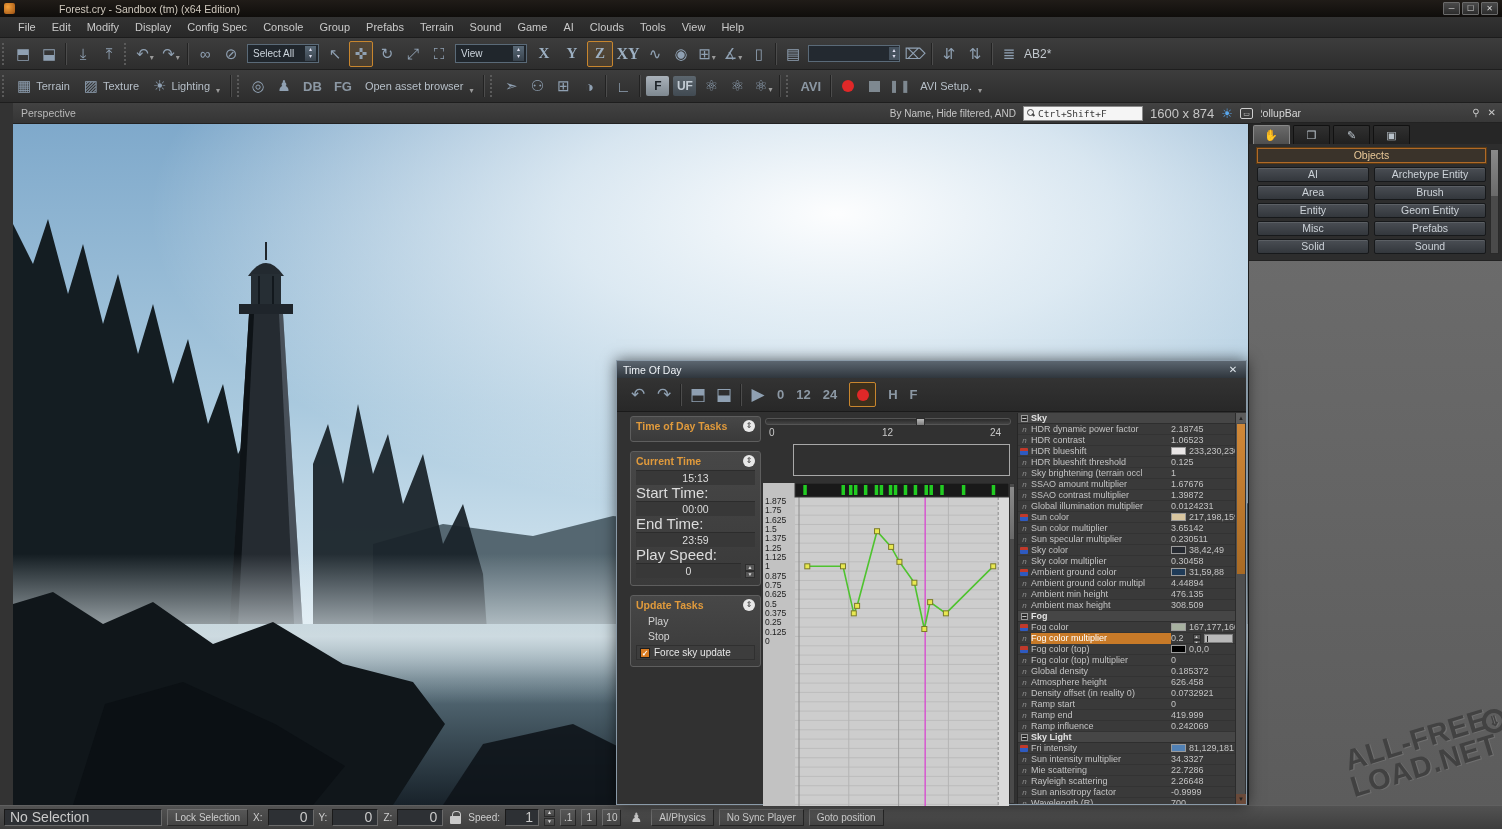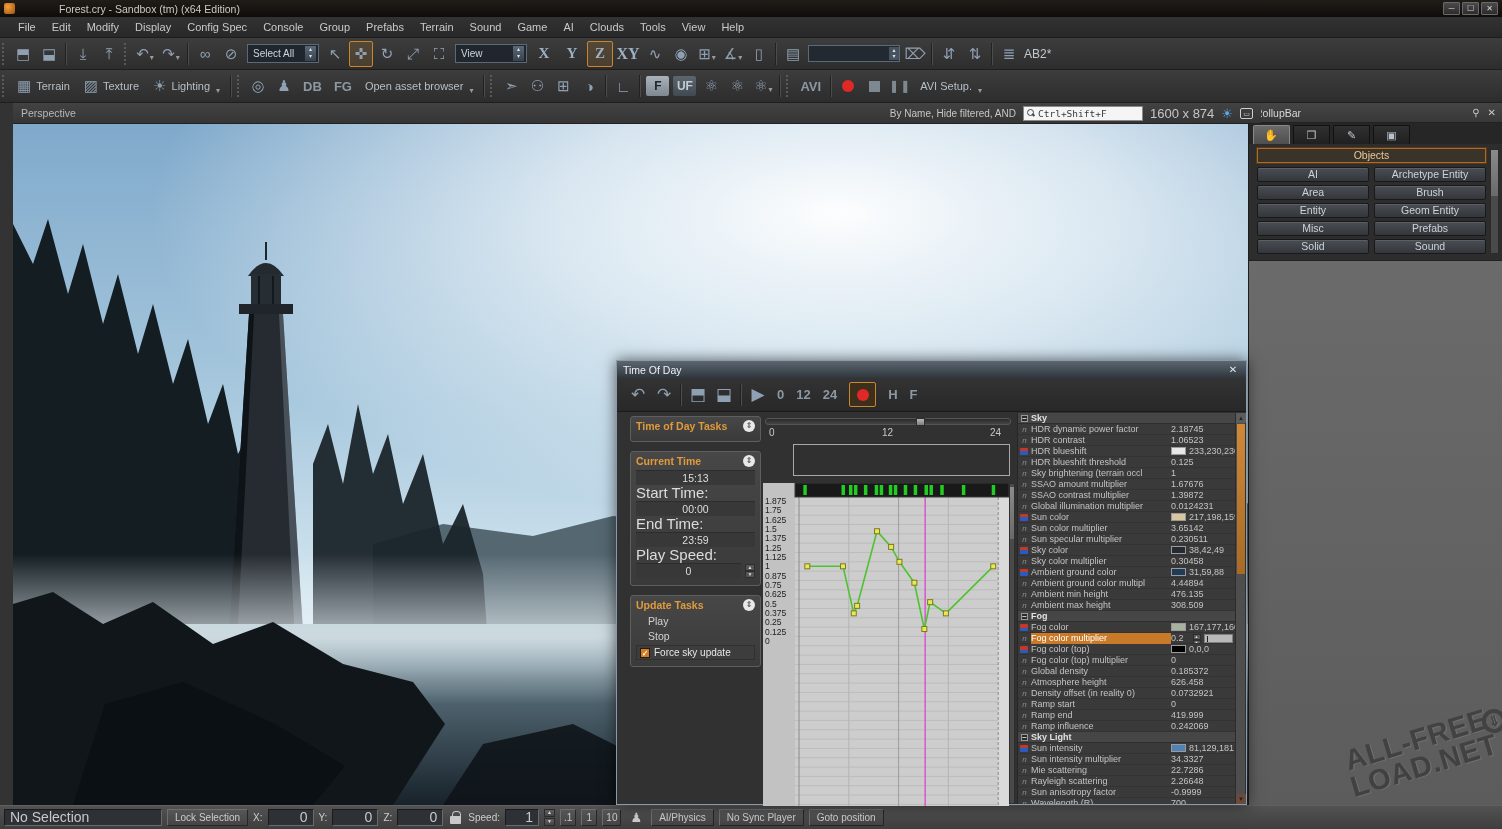--- a/index.html
+++ b/index.html
@@ -862,21 +862,21 @@
             <span class="pval">
               <span>0.242069</span>
             </span>
           </div>
           <div class="phead">
             <span class="pm">−</span>
             <span>Sky Light</span>
           </div>
           <div class="prow">
             <span class="pcol"></span>
-            <span class="plabel">Sun intensity</span>
+            <span class="plabel">Fri intensity</span>
             <span class="pval">
               <span class="swatch" style="background: rgb(81, 129, 181);"></span>
               <span>81,129,181</span>
             </span>
           </div>
           <div class="prow">
             <span class="ptype">n</span>
             <span class="plabel">Sun intensity multiplier</span>
             <span class="pval">
               <span>34.3327</span>

